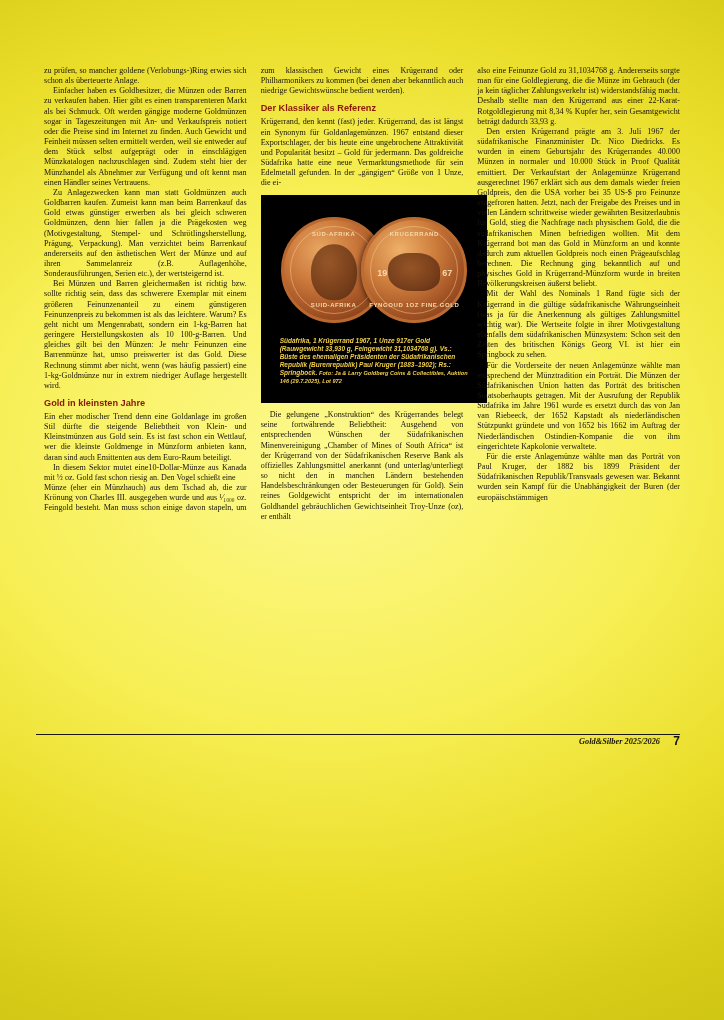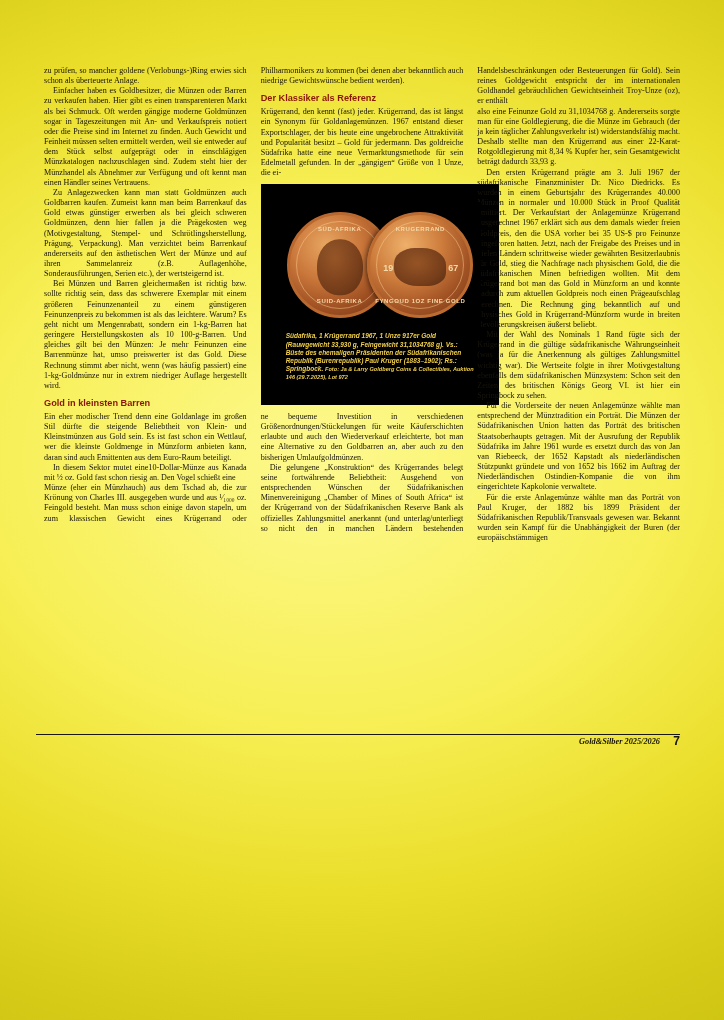--- a/index.html
+++ b/index.html
@@ -51,21 +51,21 @@
     line-height: 11px;
     font-weight: bold;
     color: #8a1708;
     margin: 7px 0 3px 0;
     break-after: avoid;
   }
   .figure {
     break-inside: avoid;
     margin: 6px 0 7px 0;
     background: #000;
-    padding: 18px;
+    padding: 12px;
     width: 100%;
   }
   .figure .imgwrap {
     position: relative;
     width: 100%;
     height: 126px;
     background: #000;
     overflow: hidden;
   }
   .coin {
@@ -191,21 +191,21 @@
 
 <div class="page">
   <div class="paper">
     <div class="cols">
 
       <p class="noindent">zu prüfen, so mancher goldene (Verlobungs-)Ring erwies sich schon als überteuerte Anlage.</p>
       <p>Einfacher haben es Goldbesitzer, die Münzen oder Barren zu verkaufen haben. Hier gibt es einen transparenteren Markt als bei Schmuck. Oft werden gängige moderne Goldmünzen sogar in Tageszeitungen mit An- und Verkaufspreis notiert oder die Preise sind im Internet zu finden. Auch Gewicht und Feinheit müssen selten ermittelt werden, weil sie entweder auf dem Stück selbst aufgeprägt oder in einschlägigen Münzkatalogen nachzuschlagen sind. Zudem steht hier der Münzhandel als Abnehmer zur Verfügung und oft kennt man einen Händler seines Vertrauens.</p>
       <p>Zu Anlagezwecken kann man statt Goldmünzen auch Goldbarren kaufen. Zumeist kann man beim Barrenkauf das Gold etwas günstiger erwerben als bei gleich schweren Goldmünzen, denn hier fallen ja die Prägekosten weg (Motivgestaltung, Stempel- und Schrötlingsherstellung, Prägung, Verpackung). Man verzichtet beim Barrenkauf andererseits auf den ästhetischen Wert der Münze und auf ihren Sammelanreiz (z.B. Auflagenhöhe, Sonderausführungen, Serien etc.), der wertsteigernd ist.</p>
       <p>Bei Münzen und Barren gleichermaßen ist richtig bzw. sollte richtig sein, dass das schwerere Exemplar mit einem größeren Feinunzenanteil zu einem günstigeren Feinunzenpreis zu bekommen ist als das leichtere. Warum? Es geht nicht um Mengenrabatt, sondern ein 1-kg-Barren hat geringere Herstellungskosten als 10 100-g-Barren. Und gleiches gilt bei den Münzen: Je mehr Feinunzen eine Barrenmünze hat, umso preiswerter ist das Gold. Diese Rechnung stimmt aber nicht, wenn (was häufig passiert) eine 1-kg-Goldmünze nur in extrem niedriger Auflage hergestellt wird.</p>
 
-      <h2 class="subhead">Gold in kleinsten Barren</h2>
+      <h2 class="subhead">Gold in kleinsten Jahre</h2>
       <p class="noindent">Ein eher modischer Trend denn eine Goldanlage im großen Stil dürfte die steigende Beliebtheit von Klein- und Kleinstmünzen aus Gold sein. Es ist fast schon ein Wettlauf, wer die kleinste Goldmenge in Münzform anbieten kann, daran sind auch Emittenten aus dem Euro-Raum beteiligt.</p>
       <p>In diesem Sektor mutet eine10-Dollar-Münze aus Kanada mit ½ oz. Gold fast schon riesig an. Den Vogel schießt eine</p>
 
       <p class="noindent">Münze (eher ein Münzhauch) aus dem Tschad ab, die zur Krönung von Charles III. ausgegeben wurde und aus ¹⁄₁₀₀₀ oz. Feingold besteht. Man muss schon einige davon stapeln, um zum klassischen Gewicht eines Krügerrand oder Philharmonikers zu kommen (bei denen aber bekanntlich auch niedrige Gewichtswünsche bedient werden).</p>
 
       <h2 class="subhead">Der Klassiker als Referenz</h2>
       <p class="noindent">Krügerrand, den kennt (fast) jeder. Krügerrand, das ist längst ein Synonym für Goldanlagemünzen. 1967 entstand dieser Exportschlager, der bis heute eine ungebrochene Attraktivität und Popularität besitzt – Gold für jedermann. Das goldreiche Südafrika hatte eine neue Vermarktungsmethode für sein Edelmetall gefunden. In der „gängigen“ Größe von 1 Unze, die ei-</p>
 
       <div class="figure">
         <div class="imgwrap">
@@ -223,21 +223,20 @@
             <div class="yr y2">67</div>
             <div class="arctext bot">FYNGOUD 1OZ FINE GOLD</div>
           </div>
         </div>
         <div class="cap">
           <span>Südafrika, 1 Krügerrand 1967, 1 Unze 917er Gold (Rauwgewicht 33,930 g, Feingewicht 31,1034768 g). Vs.: Büste des ehemaligen Präsidenten der Südafrikanischen Republik (Burenrepublik) Paul Kruger (1883–1902); Rs.: Springbock.</span>
           <span class="credit">Foto: Ja &amp; Larry Goldberg Coins &amp; Collectibles, Auktion 146 (29.7.2025), Lot 972</span>
         </div>
       </div>
 
-      <p class="noindent">ne bequeme Investition in verschiedenen Größenordnungen/Stückelungen für weite Käuferschichten erlaubte und auch den Wiederverkauf erleichterte, bot man eine Alternative zu den Goldbarren an, aber auch zu den bisherigen Umlaufgoldmünzen.</p>
       <p>Die gelungene „Konstruktion“ des Krügerrandes belegt seine fortwährende Beliebtheit: Ausgehend von entsprechenden Wünschen der Südafrikanischen Minenvereinigung „Chamber of Mines of South Africa“ ist der Krügerrand von der Südafrikanischen Reserve Bank als offizielles Zahlungsmittel anerkannt (und unterlag/unterliegt so nicht den in manchen Ländern bestehenden Handelsbeschränkungen oder Besteuerungen für Gold). Sein reines Goldgewicht entspricht der im internationalen Goldhandel gebräuchlichen Gewichtseinheit Troy-Unze (oz), er enthält</p>
 
       <p class="noindent">also eine Feinunze Gold zu 31,1034768 g. Andererseits sorgte man für eine Goldlegierung, die die Münze im Gebrauch (der ja kein täglicher Zahlungsverkehr ist) widerstandsfähig macht. Deshalb stellte man den Krügerrand aus einer 22-Karat-Rotgoldlegierung mit 8,34 % Kupfer her, sein Gesamtgewicht beträgt dadurch 33,93 g.</p>
       <p>Den ersten Krügerrand prägte am 3. Juli 1967 der südafrikanische Finanzminister Dr. Nico Diedricks. Es wurden in einem Geburtsjahr des Krügerrandes 40.000 Münzen in normaler und 10.000 Stück in Proof Qualität emittiert. Der Verkaufstart der Anlagemünze Krügerrand ausgerechnet 1967 erklärt sich aus dem damals wieder freien Goldpreis, den die USA vorher bei 35 US-$ pro Feinunze eingefroren hatten. Jetzt, nach der Freigabe des Preises und in vielen Ländern schrittweise wieder gewährten Besitzerlaubnis für Gold, stieg die Nachfrage nach physischem Gold, die die südafrikanischen Minen befriedigen wollten. Mit dem Krügerrand bot man das Gold in Münzform an und konnte dadurch zum aktuellen Goldpreis noch einen Prägeaufschlag berechnen. Die Rechnung ging bekanntlich auf und physisches Gold in Krügerrand-Münzform wurde in breiten Bevölkerungskreisen äußerst beliebt.</p>
       <p>Mit der Wahl des Nominals 1 Rand fügte sich der Krügerrand in die gültige südafrikanische Währungseinheit (was ja für die Anerkennung als gültiges Zahlungsmittel wichtig war). Die Wertseite folgte in ihrer Motivgestaltung ebenfalls dem südafrikanischen Münzsystem: Schon seit den Zeiten des britischen Königs Georg VI. ist hier ein Springbock zu sehen.</p>
       <p>Für die Vorderseite der neuen Anlagemünze wählte man entsprechend der Münztradition ein Porträt. Die Münzen der Südafrikanischen Union hatten das Porträt des britischen Staatsoberhaupts getragen. Mit der Ausrufung der Republik Südafrika im Jahre 1961 wurde es ersetzt durch das von Jan van Riebeeck, der 1652 Kapstadt als niederländischen Stützpunkt gründete und von 1652 bis 1662 im Auftrag der Niederländischen Ostindien-Kompanie die von ihm eingerichtete Kapkolonie verwaltete.</p>
       <p>Für die erste Anlagemünze wählte man das Porträt von Paul Kruger, der 1882 bis 1899 Präsident der Südafrikanischen Republik/Transvaals gewesen war. Bekannt wurden sein Kampf für die Unabhängigkeit der Buren (der europäischstämmigen</p>
 
     </div>
   </div>

